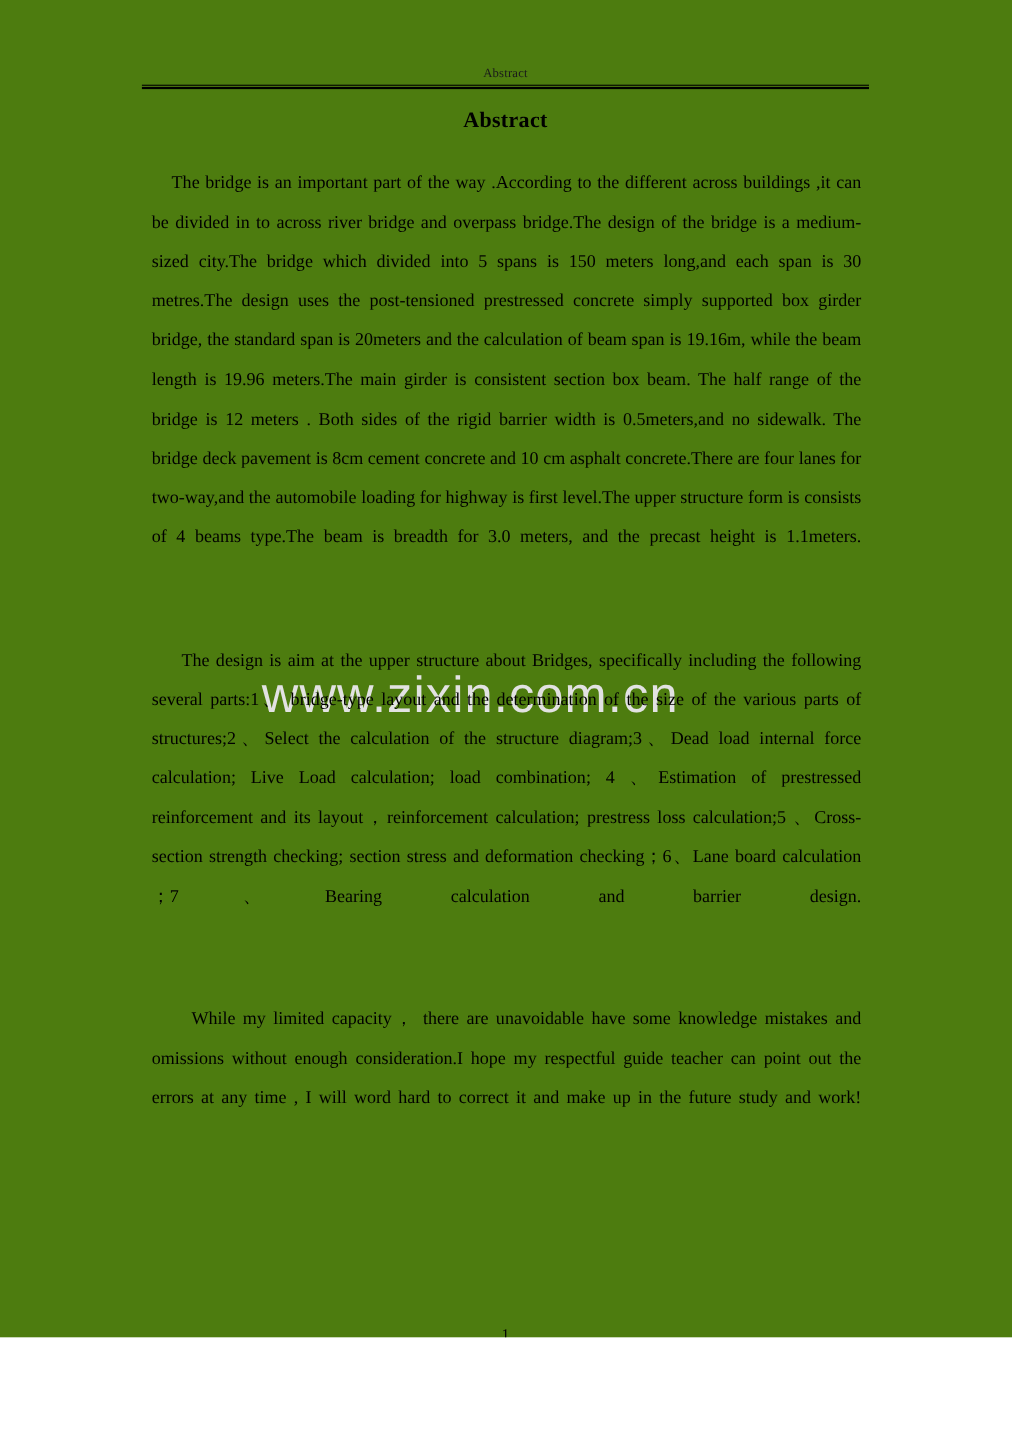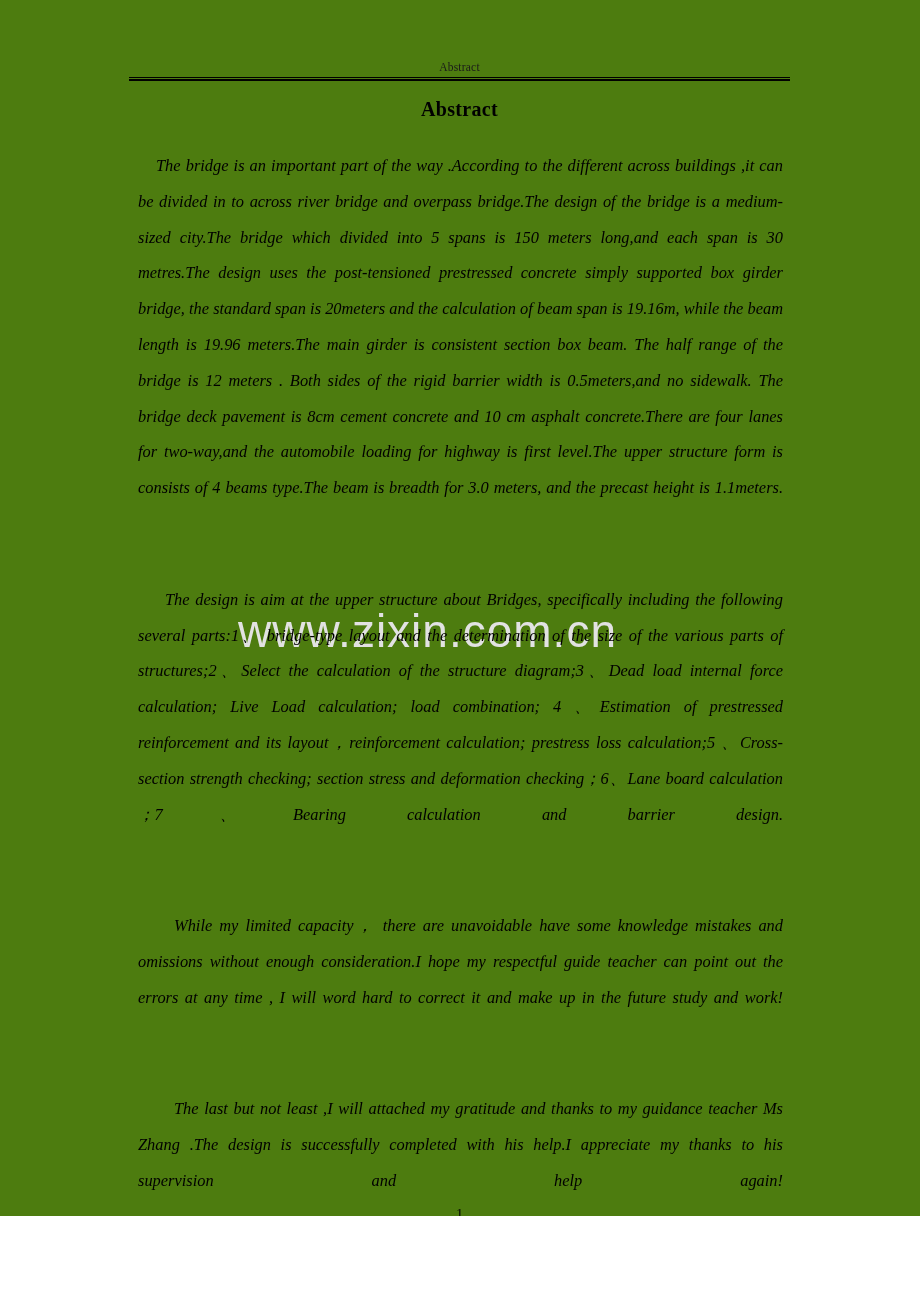--- a/index.html
+++ b/index.html
@@ -75,21 +75,20 @@
   }
   p.para {
     margin: 0 0 0 0;
     font-size: 16.4px;
     line-height: 35.8px;
     text-align: justify;
     text-justify: inter-word;
     text-indent: 0;
     word-spacing: 0px;
     hyphens: none;
-    font-style: italic;
   }
   p.para.gap {
     margin-top: 40px;
   }
   p.para .ind1 { padding-left: 18px; }
   p.para .ind2 { padding-left: 27px; }
   p.para .ind3 { padding-left: 36px; }
 
   
   p.para::after {
@@ -140,20 +139,19 @@
   </div>
 
   <div class="doc-title">Abstract</div>
 
   <div class="watermark">www.zixin.com.cn</div>
 
   <div class="body-zone">
     <p class="para"><span class="ind1"></span><span>The bridge is an important part of the way .According to the different across buildings ,it can be divided in to across river bridge and overpass bridge.The design of the bridge is a medium-sized city.The bridge which divided into 5 spans is 150 meters long,and each span is 30 metres.The design uses the post-tensioned prestressed concrete simply supported box girder bridge, the standard span is 20meters and the calculation of beam span is 19.16m, while the beam length is 19.96 meters.The main girder is consistent section box beam. The half range of the bridge is 12 meters . Both sides of the rigid barrier width is 0.5meters,and no sidewalk. The bridge deck pavement is 8cm cement concrete and 10 cm asphalt concrete.There are four lanes for two-way,and the automobile loading for highway is first level.The upper structure form is consists of 4 beams type.The beam is breadth for 3.0 meters, and the precast height is 1.1meters.</span></p>
     <p class="para gap"><span class="ind2"></span><span>The design is aim at the upper structure about Bridges, specifically including the following several parts:1、 bridge-type layout and the determination of the size of the various parts of   structures;2、Select the calculation of the structure diagram;3、Dead load internal force calculation; Live Load calculation; load combination; 4 、Estimation of prestressed reinforcement and its layout，reinforcement calculation; prestress loss calculation;5 、Cross-section strength checking; section stress and deformation checking；6、Lane board calculation ；7、Bearing calculation and barrier design.</span></p>
     <p class="para gap"><span class="ind3"></span><span>While my limited capacity， there are unavoidable have some knowledge mistakes and omissions without enough consideration.I hope my respectful guide teacher can point out the errors at any time , I will word hard to correct it and make up in the future study and work!</span></p>
-    <p class="para gap"><span class="ind3"></span><span>The last but not least ,I will attached my gratitude and thanks to my guidance teacher Ms Zhang .The design is successfully completed with his help.I appreciate my thanks to his supervision and help again!</span></p>
   </div>
 
   <div class="footer">
     <span>1</span>
   </div>
 
 </div>
 
 </body></html>

